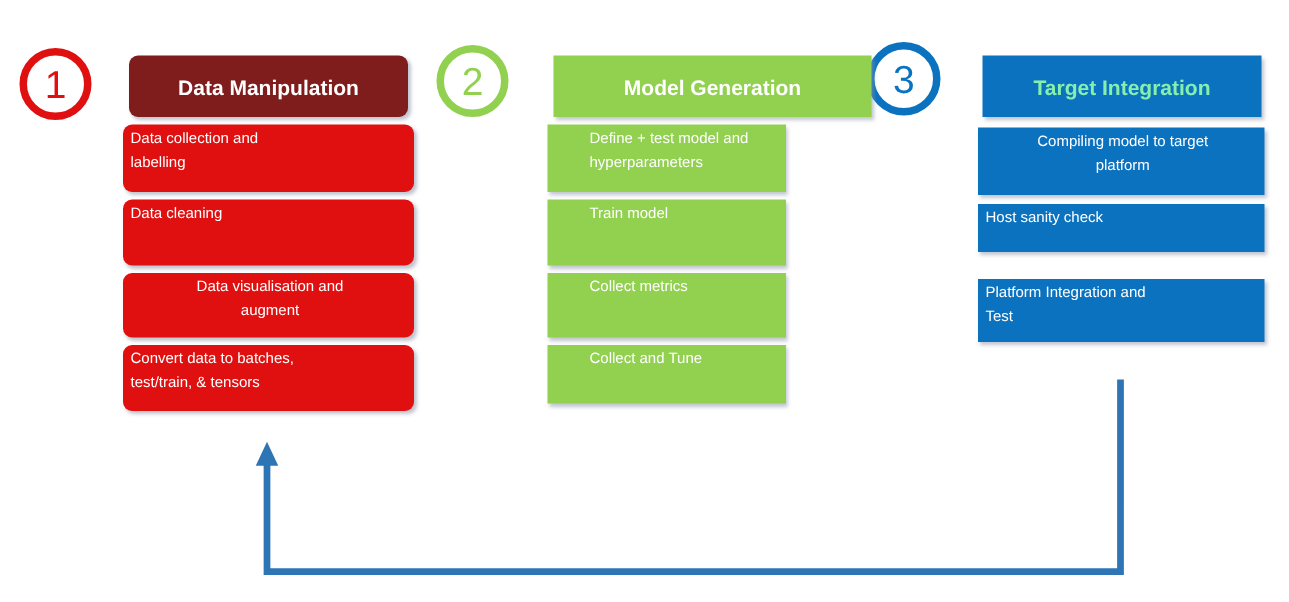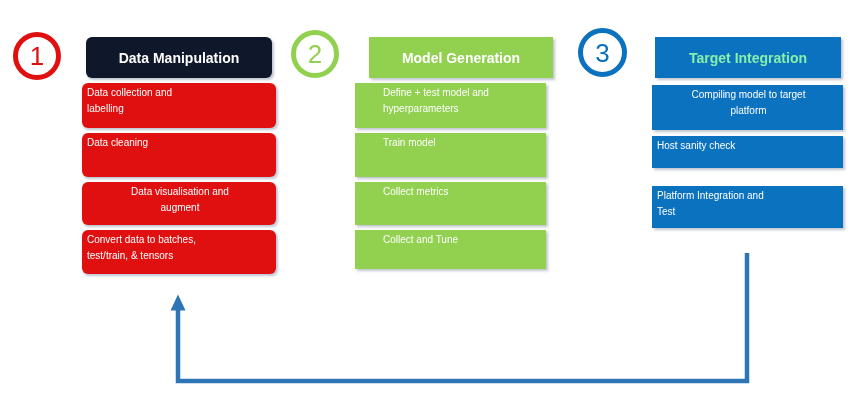--- a/index.html
+++ b/index.html
@@ -37,22 +37,22 @@
     color:#fff;font-size:10px;line-height:16px;
     padding:2px 3px 0 5px;
     white-space:pre-line;
     overflow:hidden;
     box-shadow:1.5px 2px 2.5px rgba(140,150,170,0.55);
   }
   .round{border-radius:6px;}
   
   .c1.hdr{left:86px;width:186px;}
   .c1.itm{left:82px;width:194px;}
-  .c2.hdr{left:369px;width:184px;}
-  .c2.itm{left:355px;width:191px;padding-left:28px;}
+  .c2.hdr{left:369px;width:212px;}
+  .c2.itm{left:365px;width:159px;padding-left:28px;}
   .c3.hdr{left:655px;width:186px;}
   .c3.itm{left:652px;width:191px;}
   .arrow-svg{position:absolute;left:0;top:0;width:859px;height:401px;pointer-events:none;}
 </style>
 </head>
 <body>
 
 <div class="canvas">
 
   <svg class="arrow-svg" viewBox="0 0 859 401">
@@ -63,21 +63,21 @@
   <div class="step-circle" style="left: 13px; top: 32px; color: rgb(224, 16, 16); border-color: rgb(224, 16, 16);">
     <span>1</span>
   </div>
   <div class="step-circle" style="left: 291px; top: 30px; color: rgb(146, 208, 80); border-color: rgb(146, 208, 80);">
     <span>2</span>
   </div>
   <div class="step-circle" style="left: 578px; top: 28px; width: 49px; height: 49px; color: rgb(11, 114, 191); border-color: rgb(11, 114, 191);">
     <span>3</span>
   </div>
 
-  <div class="hdr c1 round" style="background-color: #0f172a; color: rgb(255, 255, 255);">Data Manipulation</div>
+  <div class="hdr c1 round" style="background-color: #7f1d1d; color: rgb(255, 255, 255);">Data Manipulation</div>
   <div class="itm c1 round" style="top: 83px; height: 45px; background-color: rgb(224, 16, 16); color: rgb(255, 255, 255);">Data collection and
 labelling</div>
   <div class="itm c1 round" style="top: 133px; background-color: rgb(224, 16, 16); color: rgb(255, 255, 255);">Data cleaning</div>
   <div class="itm c1 round" style="top: 182px; height: 43px; background-color: rgb(224, 16, 16); color: rgb(255, 255, 255); text-align: center;">Data visualisation and
 augment</div>
   <div class="itm c1 round" style="top: 230px; background-color: rgb(224, 16, 16); color: rgb(255, 255, 255);">Convert data to batches,
 test/train, &amp; tensors</div>
 
   <div class="hdr c2" style="background-color: rgb(146, 208, 80); color: rgb(255, 255, 255);">Model Generation</div>
   <div class="itm c2" style="top: 83px; height: 45px; background-color: rgb(146, 208, 80); color: rgb(255, 255, 255);">Define + test model and

